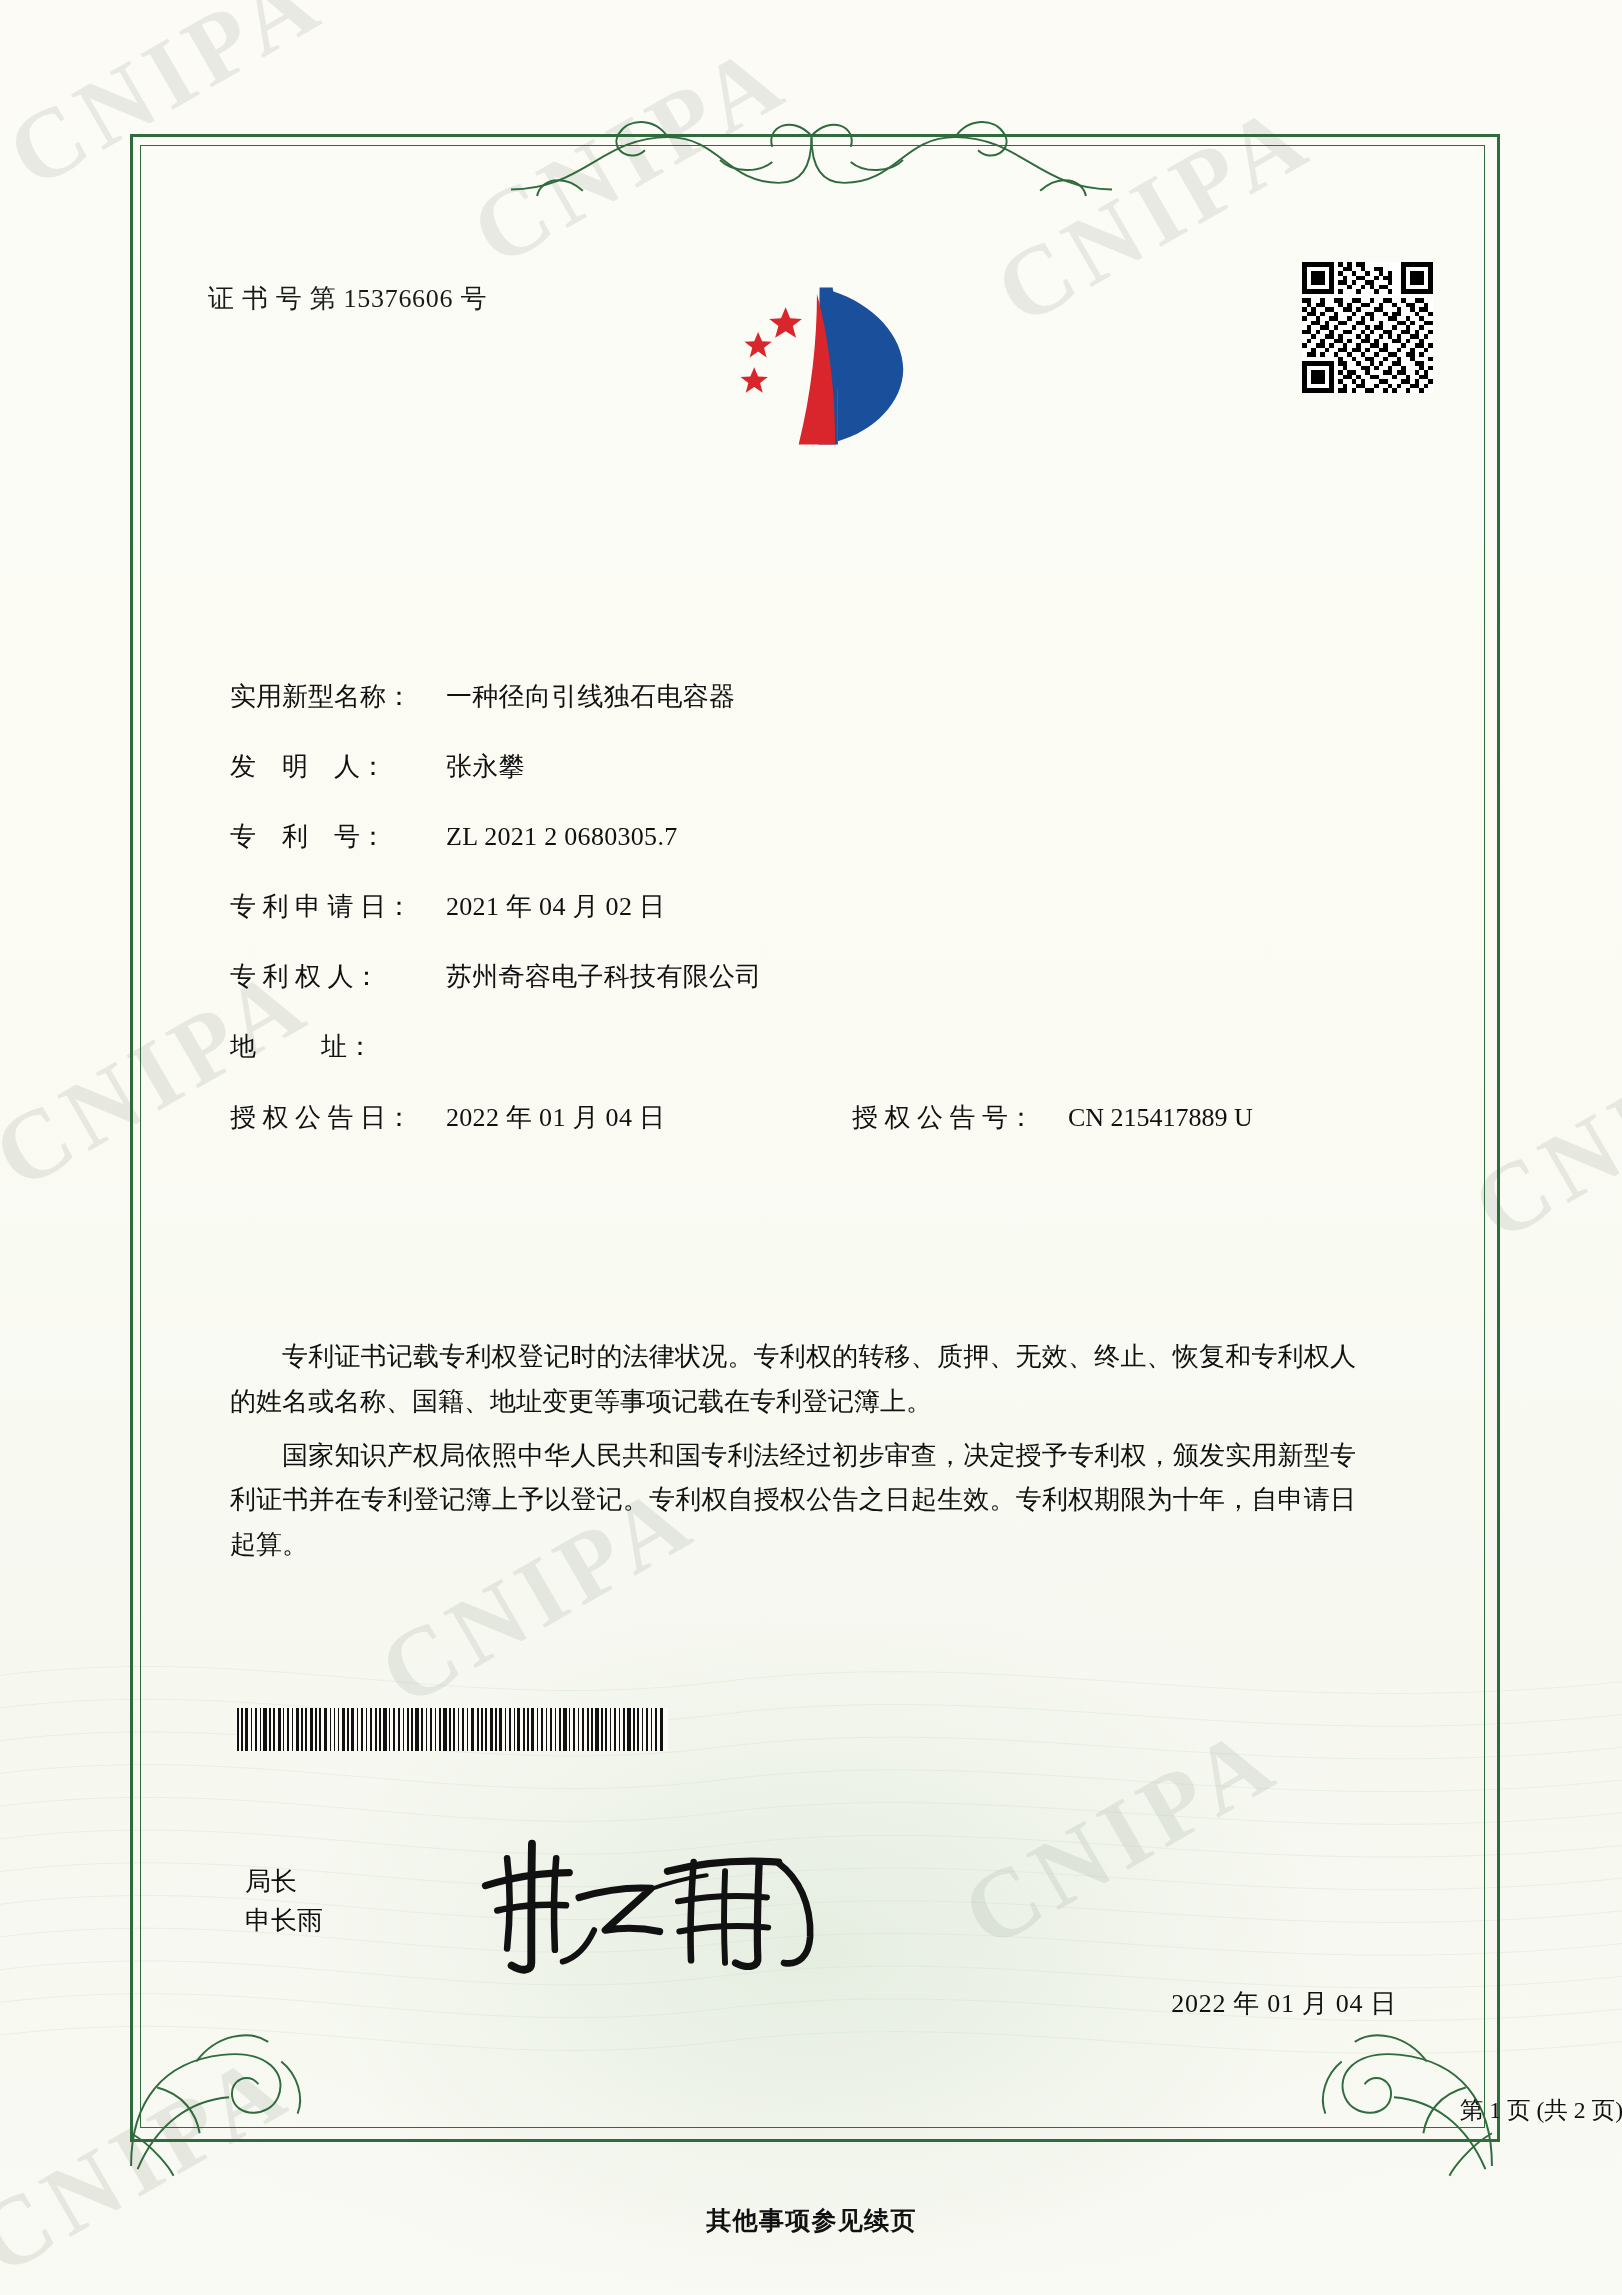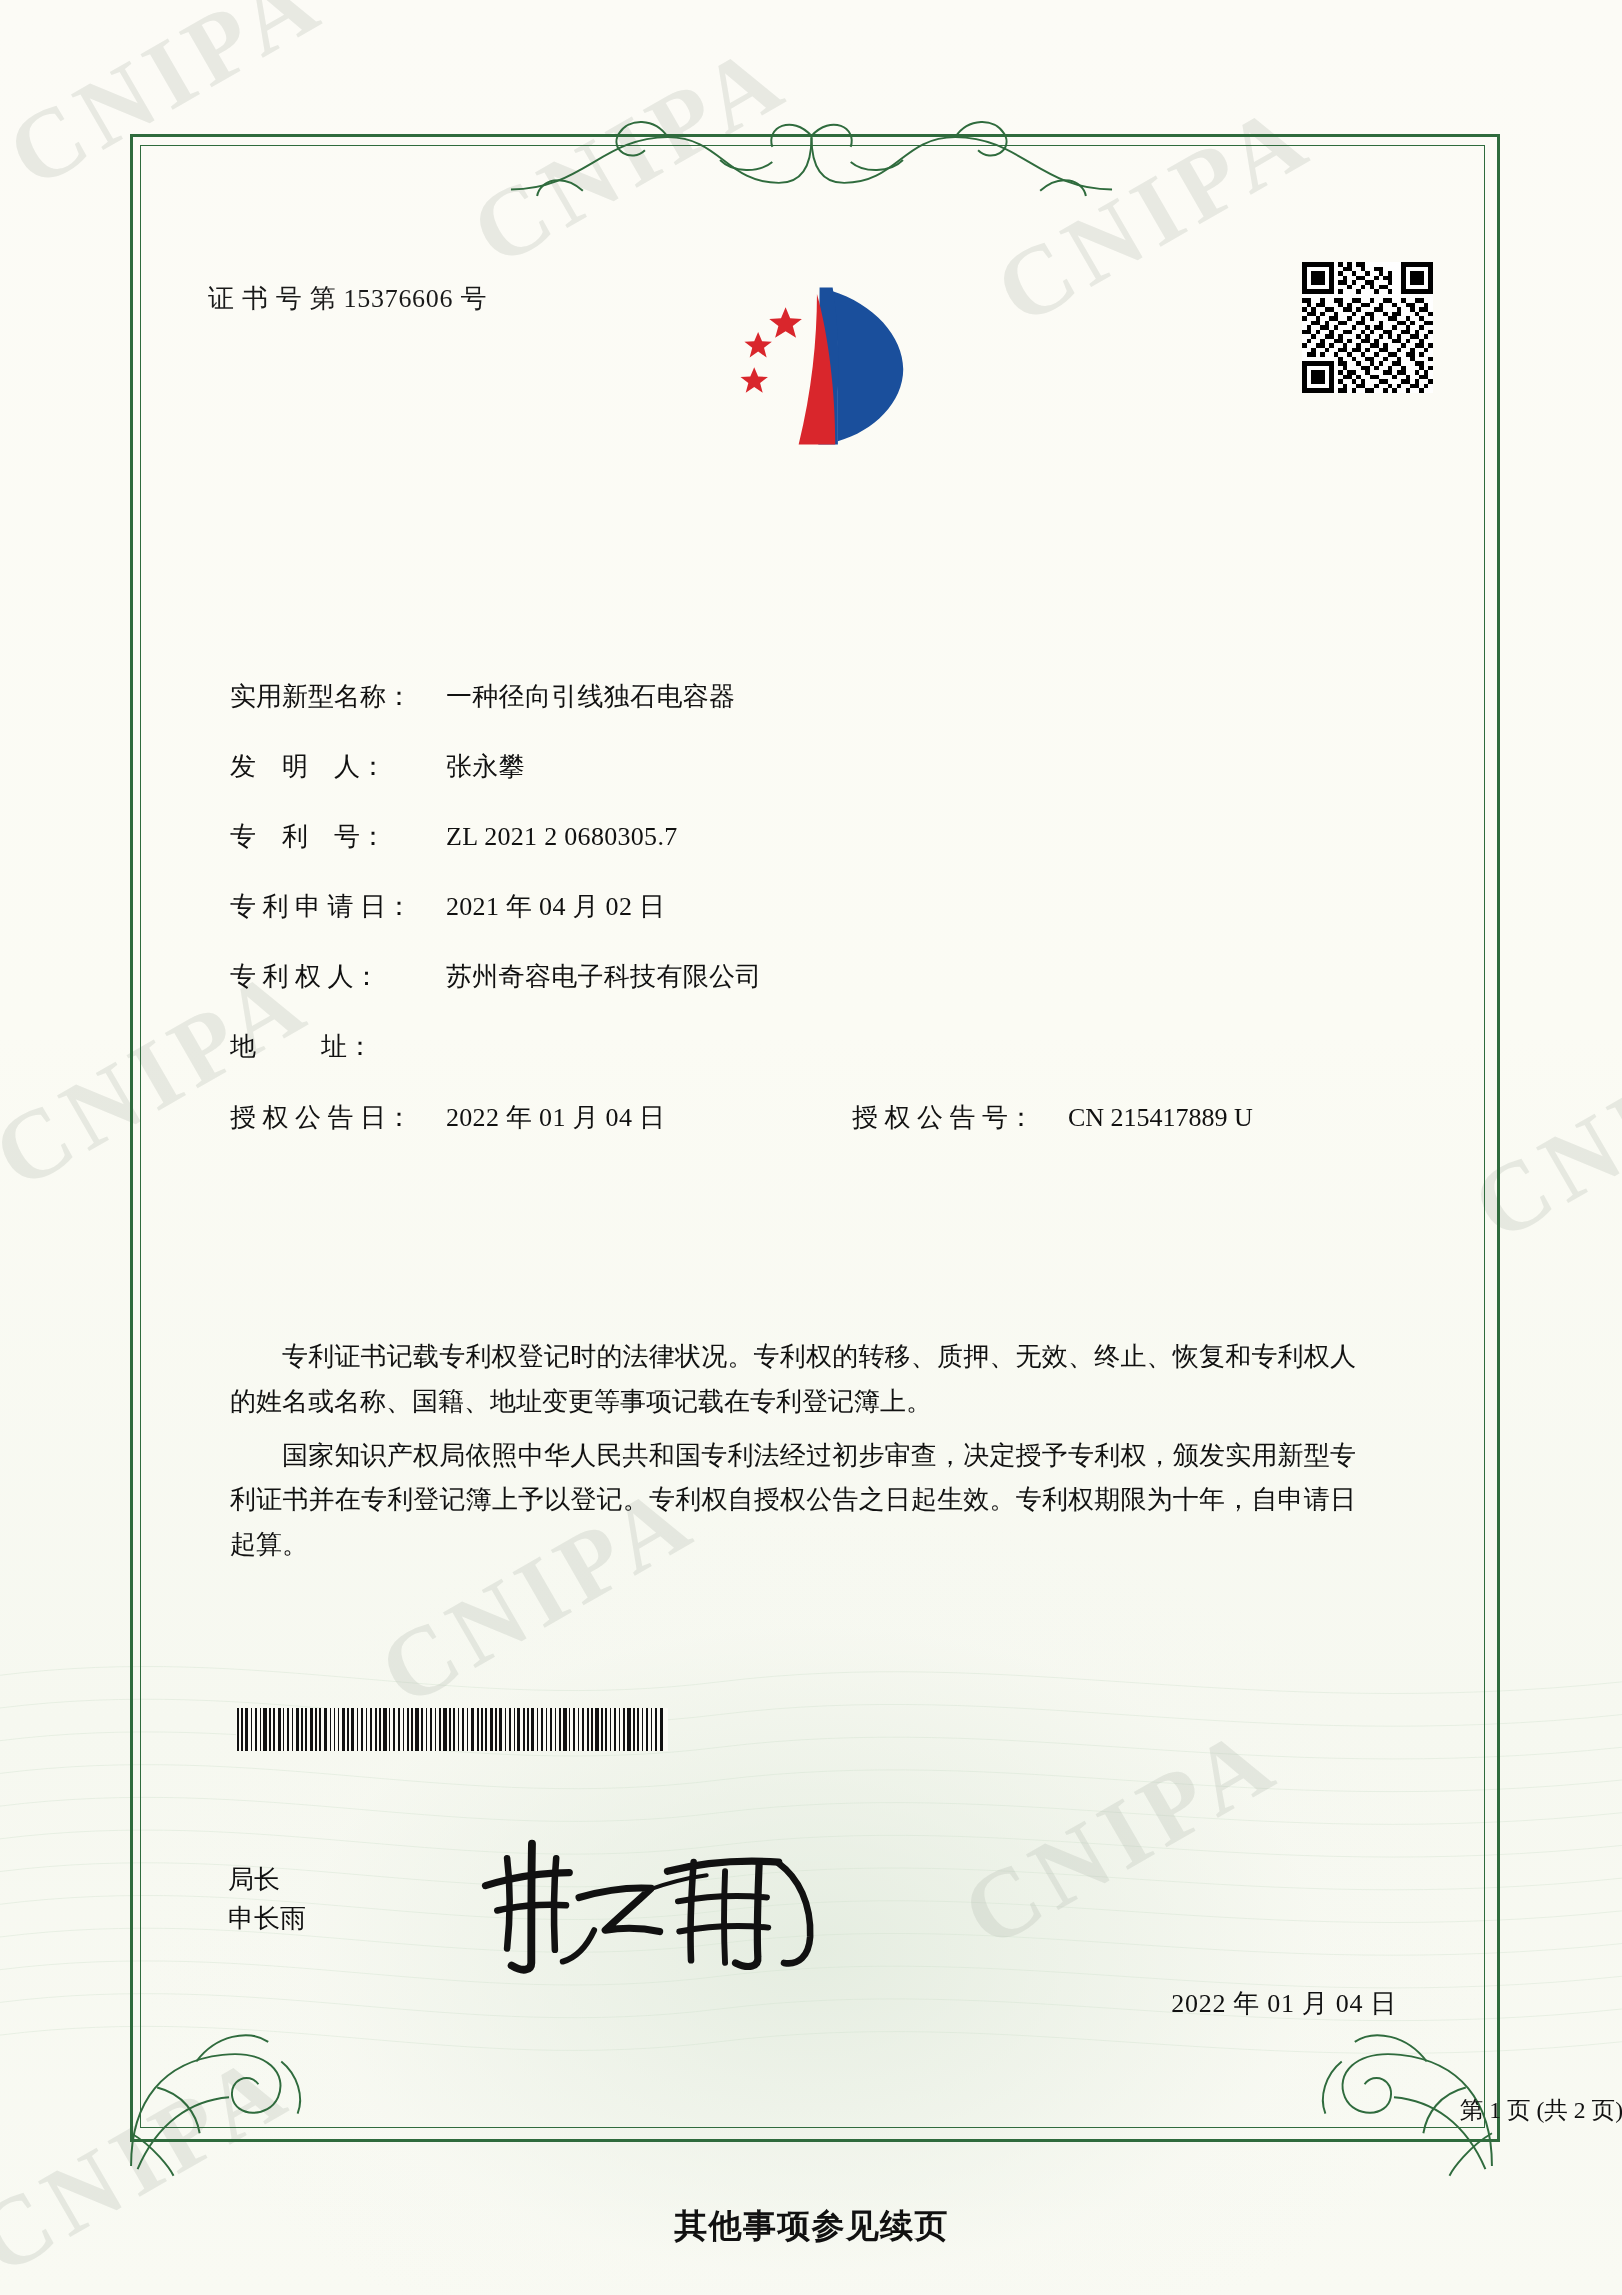--- a/index.html
+++ b/index.html
@@ -138,26 +138,25 @@
     position: absolute;
     left: 236px;
     top: 1708px;
     height: 43px;
     width: 432px;
   }
 
   
   .sig-label {
     position: absolute;
-    left: 228px;
+    left: 245px;
     top: 1862px;
     font-size: 26px;
     line-height: 1.5;
     color: #111;
-    font-family: Liberation Mono, monospace;
   }
   .sig-mark {
     position: absolute;
     left: 471px;
     top: 1832px;
     width: 406px;
     height: 144px;
   }
   .issue-date {
     position: absolute;
@@ -173,21 +172,21 @@
     top: 2094px;
     text-align: right;
     font-size: 23.6px;
     color: #111;
   }
   .footer-note {
     position: absolute;
     left: 0; right: 0;
     top: 2204px;
     text-align: center;
-    font-size: 33px;
+    font-size: 25px;
     font-weight: bold;
     color: #111;
     letter-spacing: 1.3px;
   }
 </style>
 </head>
 <body>
 
 <div class="page">
 

